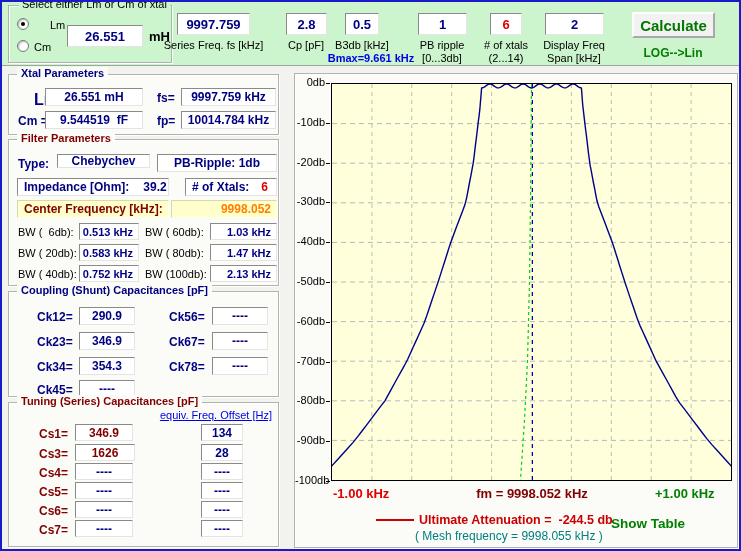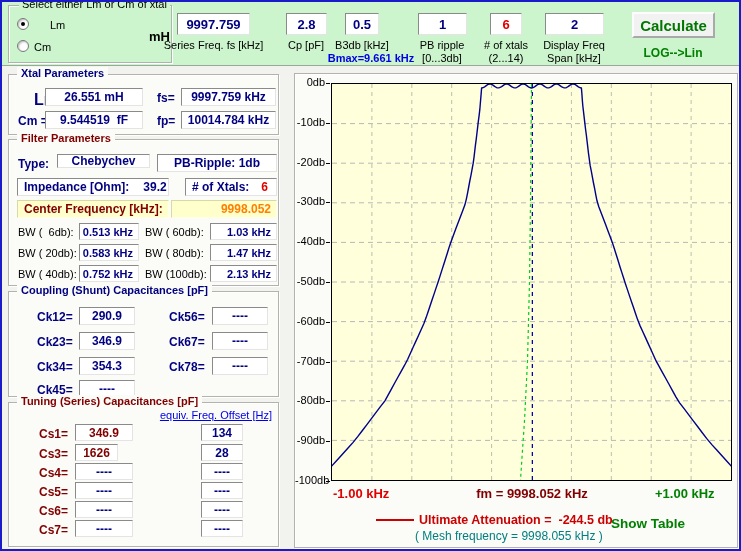--- a/index.html
+++ b/index.html
@@ -58,20 +58,21 @@
 <div id="window">
 
   <div id="topbar">
 
     <div class="gbox" style="left:6px; top:3px; width:164px; height:58px;">
       <span class="legend">Select either Lm or Cm of xtal</span>
       <span class="radio checked" style="left:8px; top:12px;"></span>
       <span class="radio-lbl" style="left:41px; top:13px;">Lm</span>
       <span class="radio" style="left:8px; top:34px;"></span>
       <span class="radio-lbl" style="left:25px; top:35px;">Cm</span>
+      <div class="fld" style="left:58px; top:19px; width:76px; height:22px; font-size:13px;">26.551</div>
       <span class="lbl b" style="left:140px; top:23px; font-size:13px;">mH</span>
     </div>
 
     <div class="fld" style="left:175px; top:11px; width:73px; height:22px; font-size:13px;">9997.759</div>
     <div class="lbl center-text" style="left:148px; top:37px; width:127px;">Series Freq. fs [kHz]</div>
 
     <div class="fld" style="left:284px; top:11px; width:41px; height:22px; font-size:13px;">2.8</div>
     <div class="lbl center-text" style="left:264px; top:37px; width:80px;">Cp [pF]</div>
 
     <div class="fld" style="left:343px; top:11px; width:34px; height:22px; font-size:13px;">0.5</div>
@@ -165,21 +166,21 @@
 
   <div class="panelbox" style="left:6px; top:400px; width:271px; height:145px;text-align:center;">
     <span class="legend maroon">Tuning (Series) Capacitances [pF]</span>
     <span class="lbl blue" style="right:6px; top:6px; text-decoration:underline; position:absolute;">equiv. Freq. Offset [Hz]</span>
 
     <span class="lbl maroon b" style="left:30px; top:24px; font-size:12px;">Cs1=</span>
     <div class="fld" style="left:66px; top:21px; width:58px; height:17px; font-size:12px; color:#800000;">346.9</div>
     <div class="fld" style="left:192px; top:21px; width:42px; height:17px; font-size:12px;">134</div>
 
     <span class="lbl maroon b" style="left:30px; top:44px; font-size:12px;">Cs3=</span>
-    <div class="fld" style="left:66px; top:41px; width:43px; height:17px; font-size:12px; color:#800000;">1626</div>
+    <div class="fld" style="left:66px; top:41px; width:60px; height:17px; font-size:12px; color:#800000;">1626</div>
     <div class="fld" style="left:192px; top:41px; width:42px; height:17px; font-size:12px;">28</div>
 
     <span class="lbl maroon b" style="left:30px; top:63px; font-size:12px;">Cs4=</span>
     <div class="fld" style="left:66px; top:60px; width:58px; height:17px; font-size:12px;">----</div>
     <div class="fld" style="left:192px; top:60px; width:42px; height:17px; font-size:12px;">----</div>
 
     <span class="lbl maroon b" style="left:30px; top:82px; font-size:12px;">Cs5=</span>
     <div class="fld" style="left:66px; top:79px; width:58px; height:17px; font-size:12px;">----</div>
     <div class="fld" style="left:192px; top:79px; width:42px; height:17px; font-size:12px;">----</div>
 

